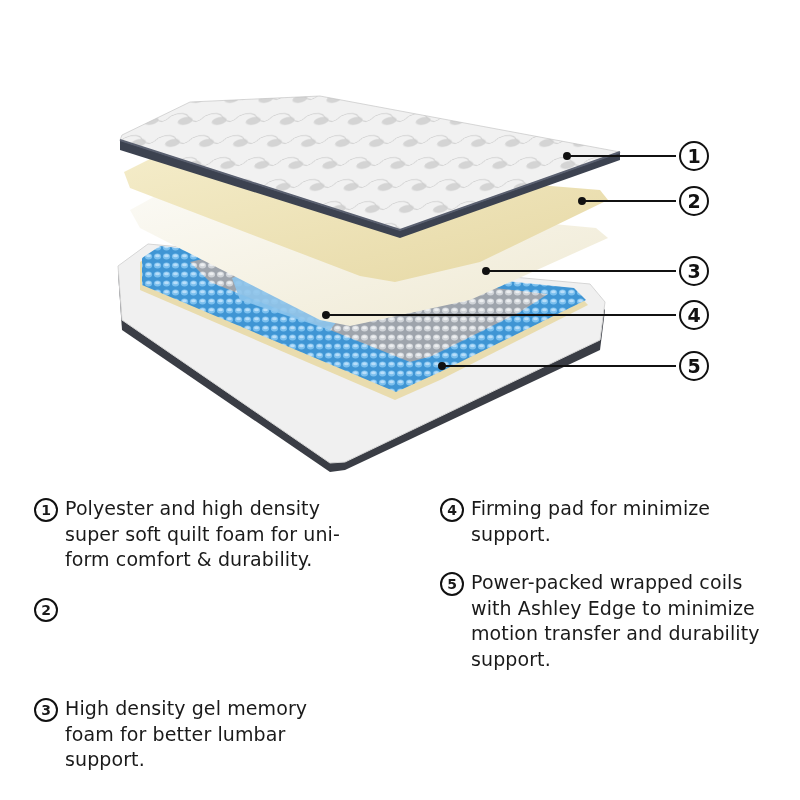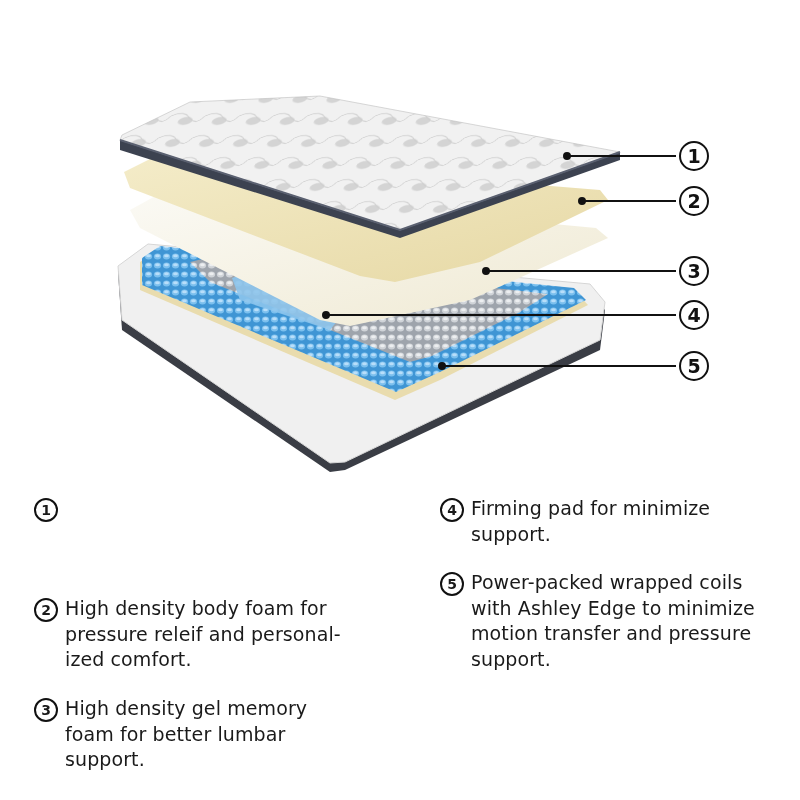--- a/index.html
+++ b/index.html
@@ -80,37 +80,37 @@
 </svg>
 
 <div class="callout-num" style="left:679px;top:141px;">1</div>
 <div class="callout-num" style="left:679px;top:186px;">2</div>
 <div class="callout-num" style="left:679px;top:256px;">3</div>
 <div class="callout-num" style="left:679px;top:300px;">4</div>
 <div class="callout-num" style="left:679px;top:351px;">5</div>
 
 <div class="desc" style="left:34px;top:496px;">
   <span class="badge">1</span>
+  <span class="text">Polyester and high density
+super soft quilt foam for uni-
+form comfort &amp; durability.</span>
 </div>
 <div class="desc" style="left:34px;top:596px;">
   <span class="badge">2</span>
-  <span class="text">High density body foam for
-pressure releif and personal-
-ized comfort.</span>
 </div>
 <div class="desc" style="left:34px;top:696px;">
   <span class="badge">3</span>
   <span class="text">High density gel memory
 foam for better lumbar
 support.</span>
 </div>
 <div class="desc" style="left:440px;top:496px;">
   <span class="badge">4</span>
   <span class="text">Firming pad for minimize
 support.</span>
 </div>
 <div class="desc" style="left:440px;top:570px;">
   <span class="badge">5</span>
   <span class="text">Power-packed wrapped coils
 with Ashley Edge to minimize
-motion transfer and pressure
+motion transfer and durability
 support.</span>
 </div>
 
 </body></html>

